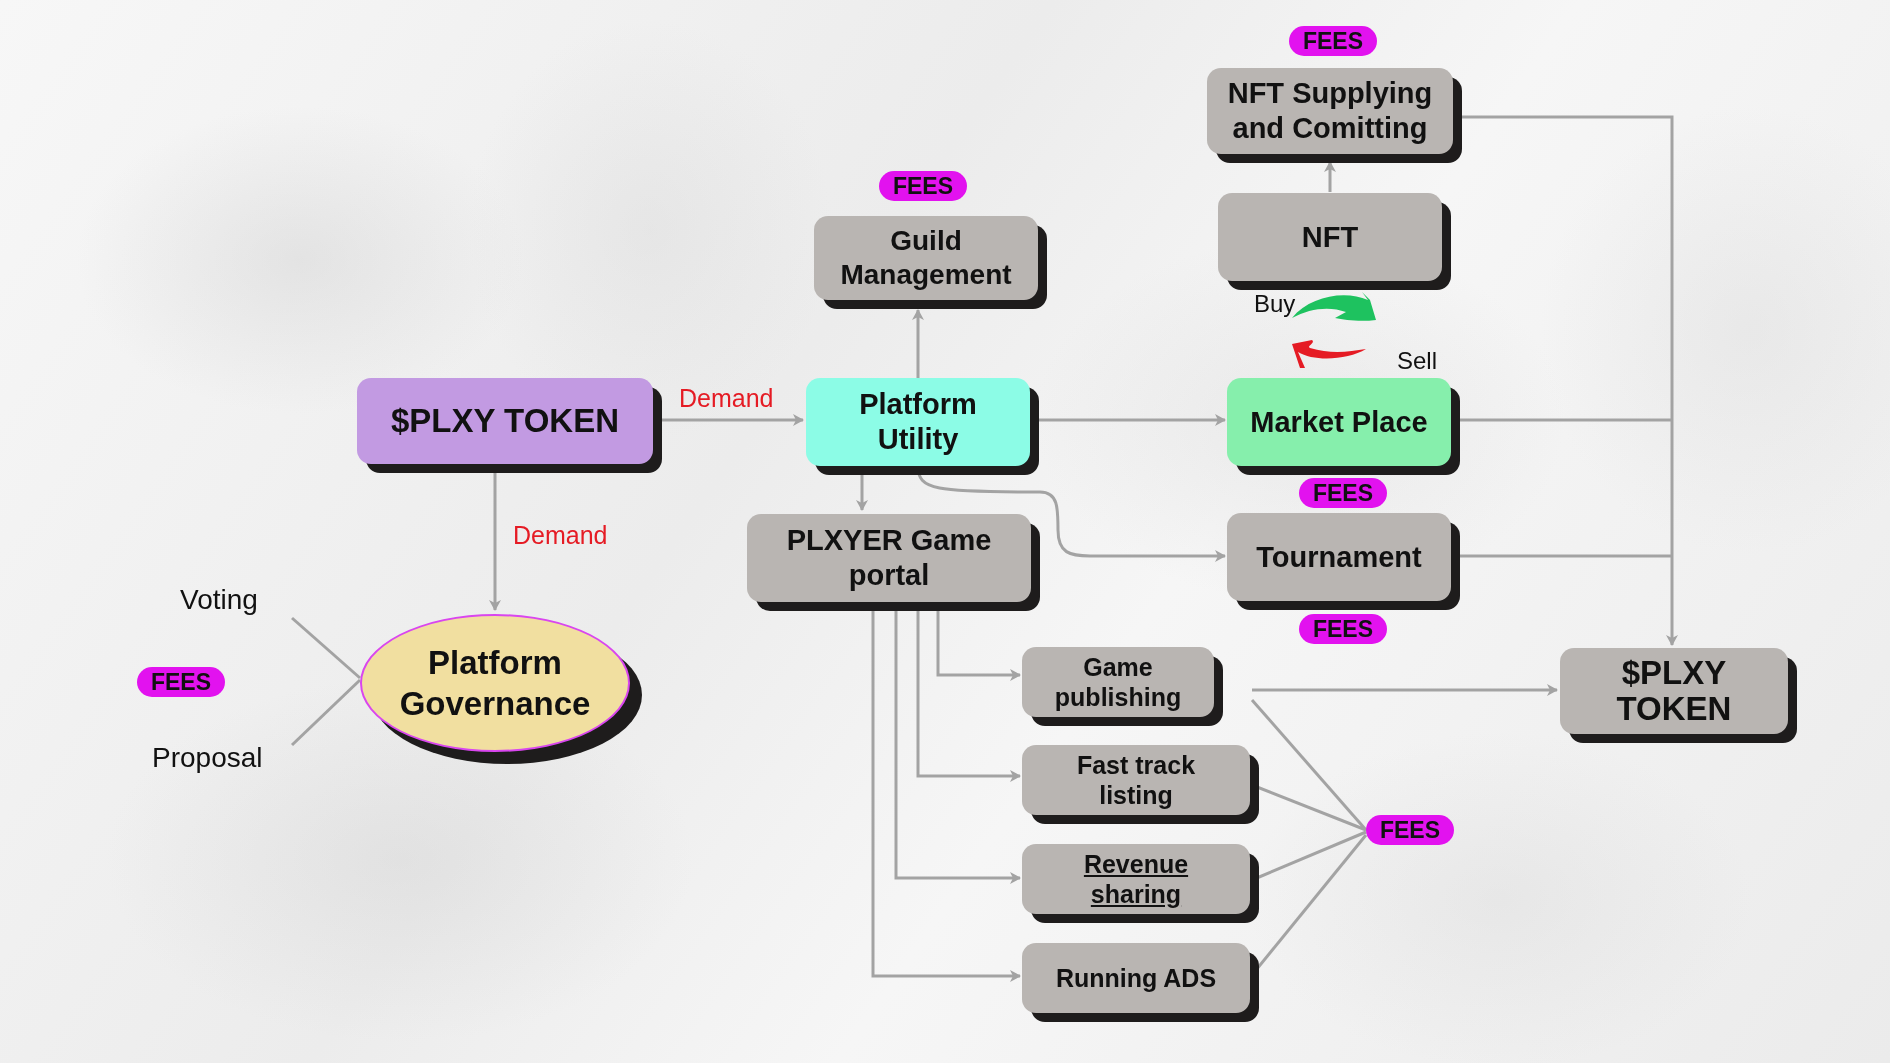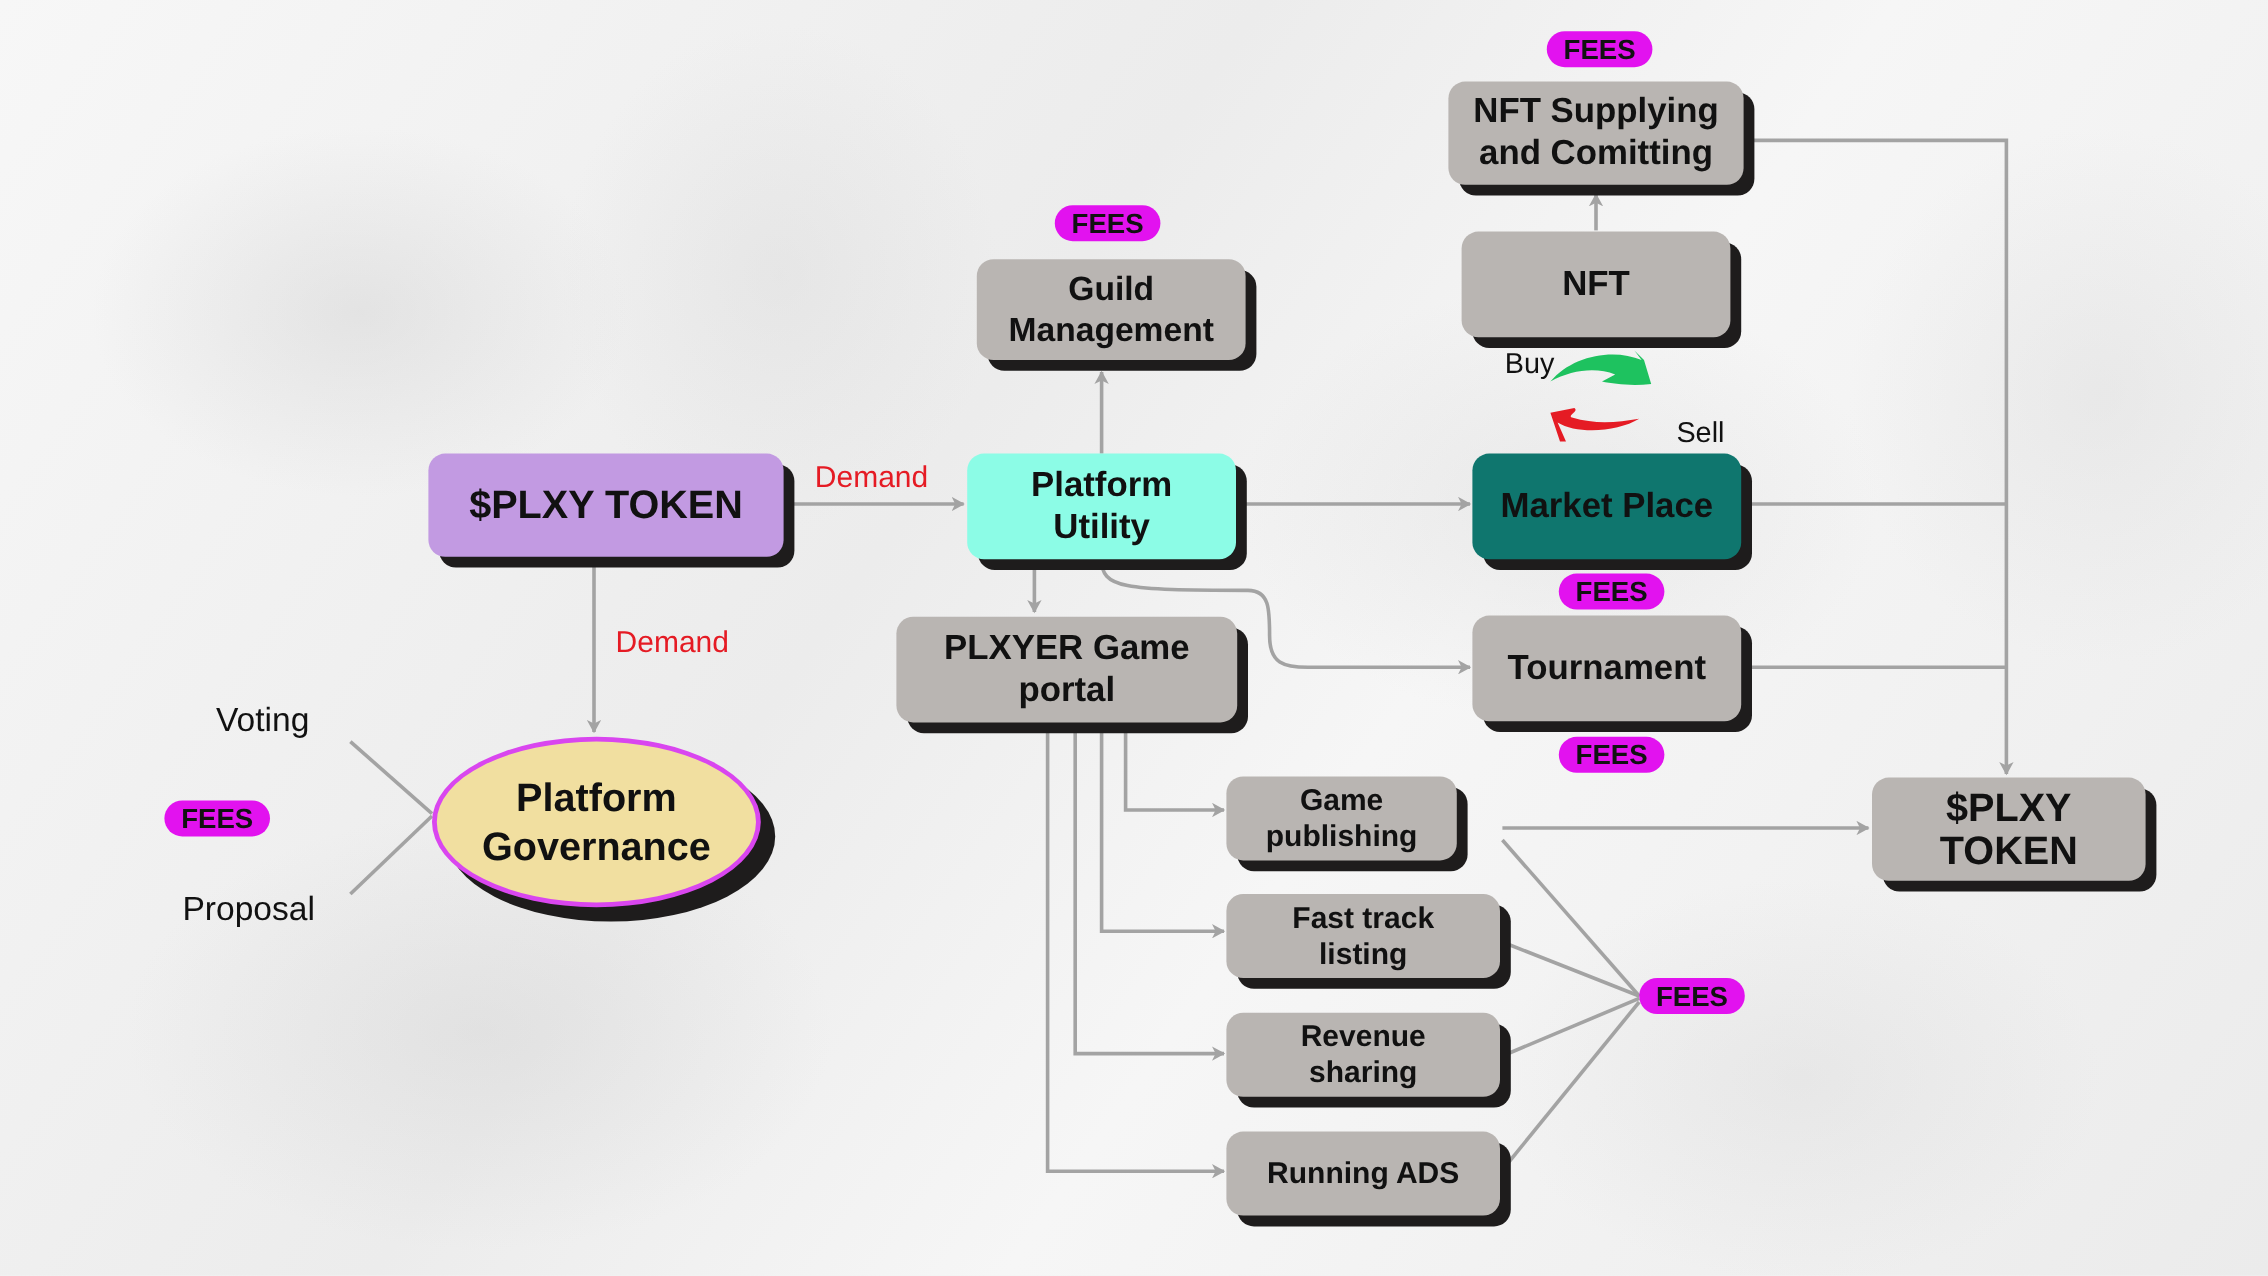--- a/index.html
+++ b/index.html
@@ -23,24 +23,24 @@
   .node {
     position: absolute; box-sizing: border-box;
     display: flex; align-items: center; justify-content: center; text-align: center;
     border-radius: 14px; color: #111; font-weight: bold;
     box-shadow: 9px 9px 0 #1e1c1c;
     line-height: 1.2;
   }
   .grey { background: #b9b5b2; }
   .purple { background: #c29ae2; }
   .cyan { background: #8cfce6; }
-  .lime { background: #0f766e; }
+  .lime { background: #86efac; }
   .ellipse {
     position: absolute; border-radius: 50%; background: #f1dfa0;
-    box-shadow: 12px 12px 0 #1e1c1c; border: 4px solid #d946ef;
+    box-shadow: 12px 12px 0 #1e1c1c; border: 2px solid #d946ef;
     display: flex; align-items: center; justify-content: center; text-align: center;
     font-weight: bold; font-size: 33px; color: #111; line-height: 1.25;
   }
   .fees {
     position: absolute; background: #e212ef; color: #111;
     border-radius: 20px; font-weight: bold; font-size: 23px;
     display: flex; align-items: center; justify-content: center;
   }
   .lbl { position: absolute; font-size: 28px; color: #111; }
   .red { color: #e51b24; font-size: 25px; }
@@ -118,21 +118,21 @@
 
 <div class="node grey" style="left:1022px;top:647px;width:192px;height:70px;font-size:25px;">
   <span style="width:140px;display:block;">Game publishing</span>
 </div>
 
 <div class="node grey" style="left:1022px;top:745px;width:228px;height:70px;font-size:25px;">
   <span style="width:140px;display:block;">Fast track listing</span>
 </div>
 
 <div class="node grey" style="left:1022px;top:844px;width:228px;height:70px;font-size:25px;">
-  <span style="width:140px;display:block;">Revenue sharing</span>
+  <span style="width:140px;display:block;text-decoration:underline;">Revenue sharing</span>
 </div>
 
 <div class="node grey" style="left:1022px;top:943px;width:228px;height:70px;font-size:25px;">
   <span>Running ADS</span>
 </div>
 
 <div class="node grey" style="left:1560px;top:648px;width:228px;height:86px;font-size:33px;line-height:1.1;">
   <span style="width:140px;display:block;">$PLXY TOKEN</span>
 </div>
 

